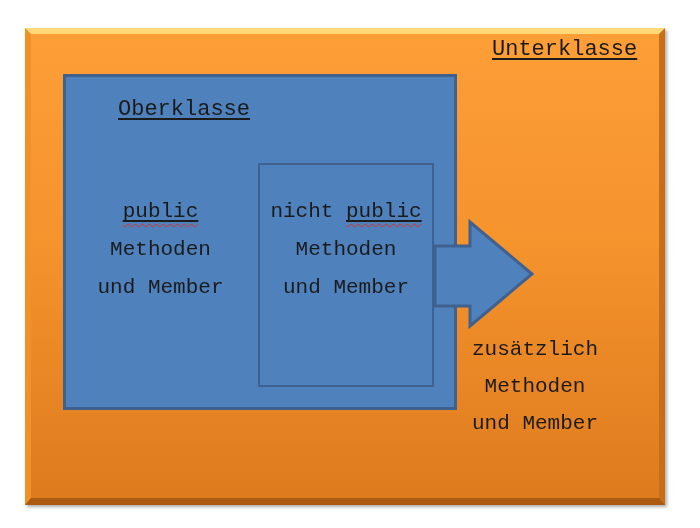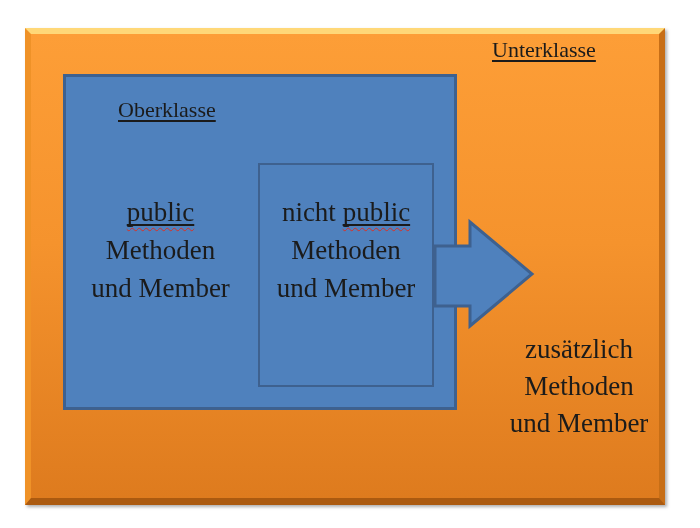--- a/index.html
+++ b/index.html
@@ -5,21 +5,21 @@
   html, body {
     margin: 0;
     padding: 0;
     background: #ffffff;
   }
   .canvas {
     position: relative;
     width: 700px;
     height: 528px;
     background: #ffffff;
-    font-family: Liberation Serif, serif;
+    font-family: Liberation Mono, monospace;
     color: var(--text, #1b1b1b);
     overflow: hidden;
   }
   .outer-box {
     position: absolute;
     left: 25px;
     top: 28px;
     width: 640px;
     height: 477px;
     box-sizing: border-box;
@@ -74,36 +74,36 @@
     text-decoration-line: underline;
     text-decoration-style: wavy;
     text-decoration-color: var(--squiggle, #d93025);
     text-decoration-thickness: 1px;
     text-underline-offset: 6px;
     text-decoration-skip-ink: none;
   }
   .text-block {
     position: absolute;
     text-align: center;
-    font-size: 27px;
+    font-size: 21px;
     line-height: 38px;
   }
   .public-block {
     left: 63px;
     top: 193px;
     width: 195px;
   }
   .nonpublic-block {
     left: 258px;
     top: 193px;
     width: 176px;
     text-align: center;
   }
   .subnote-block {
-    left: 475px;
+    left: 431px;
     top: 331px;
     width: 208px;
     line-height: 37px;
   }
   .arrow-svg {
     position: absolute;
     left: 0;
     top: 0;
     width: 700px;
     height: 528px;

